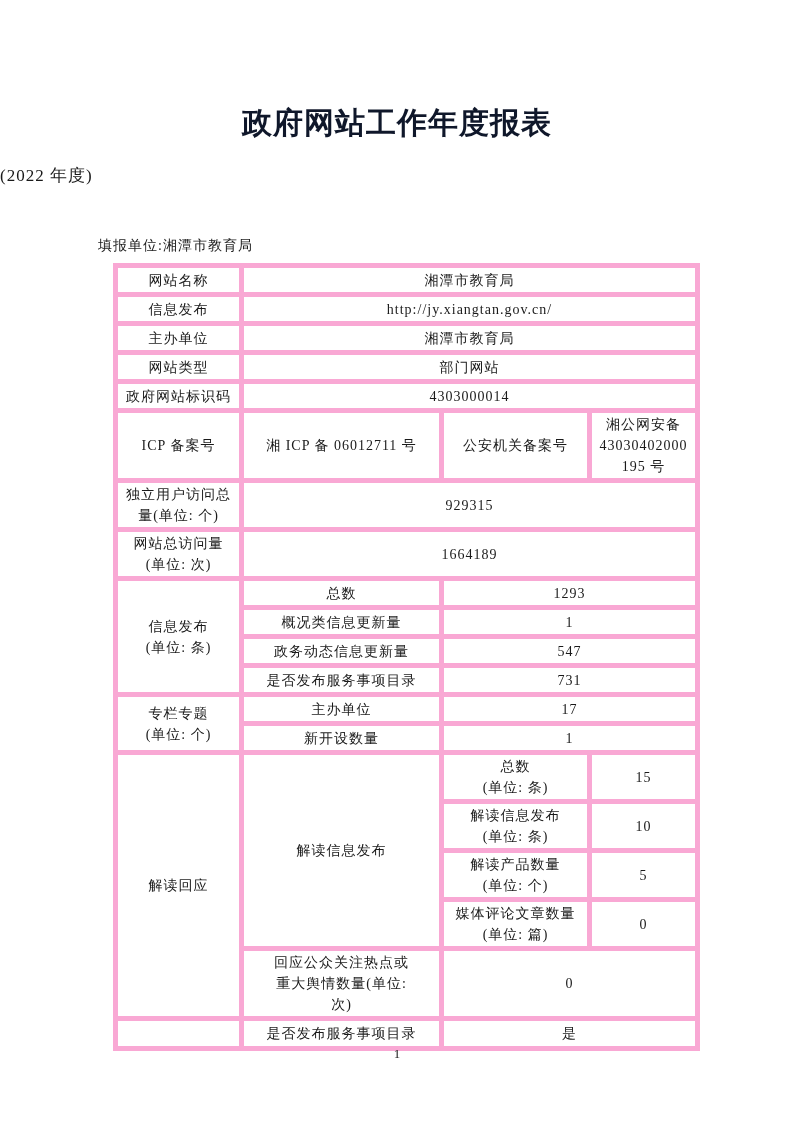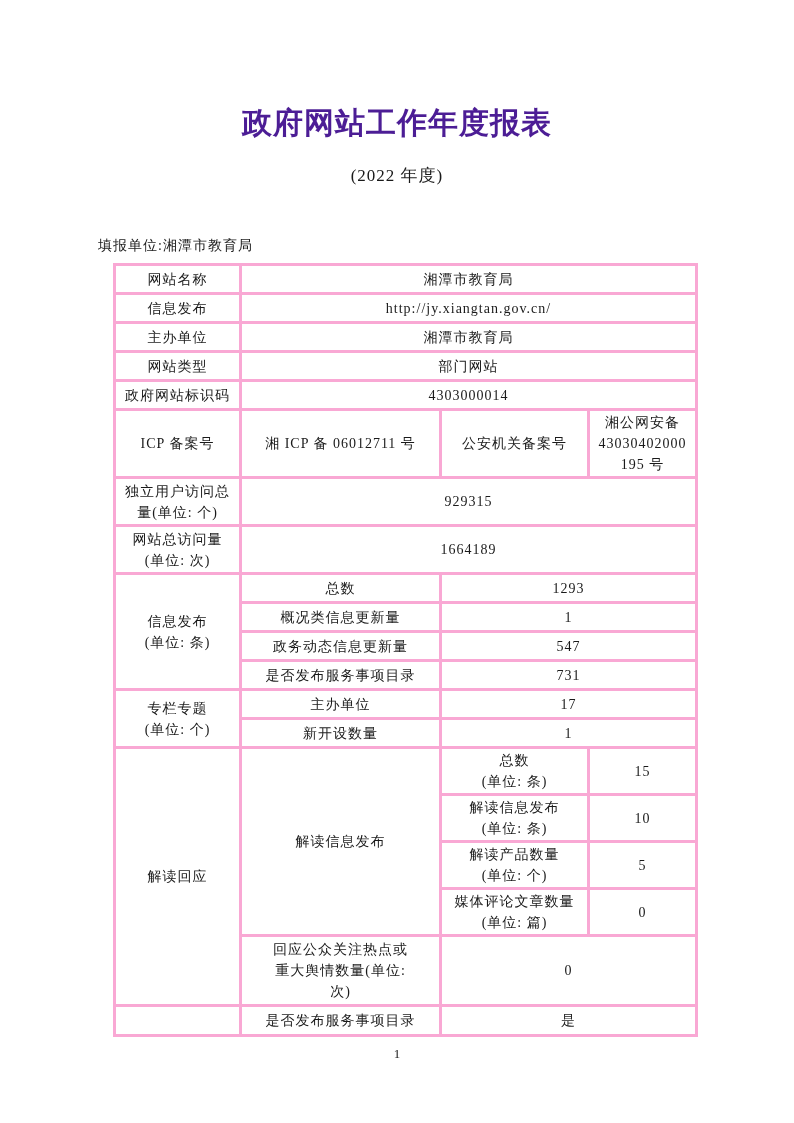--- a/index.html
+++ b/index.html
@@ -16,28 +16,28 @@
     position: absolute;
     top: 103px;
     left: 0;
     width: 100%;
     margin: 0;
     text-align: center;
     font-size: 30px;
     font-weight: bold;
     letter-spacing: 1px;
     font-family: "Liberation Sans", "DejaVu Sans", sans-serif;
-    color: #4c1d95;
+    color: #0f172a;
   }
   .subtitle {
     position: absolute;
     top: 164px;
     left: 0;
     width: 100%;
-    text-align: center;
+    text-align: left;
     font-size: 17px;
     letter-spacing: 1px;
   }
   .report-unit {
     position: absolute;
     top: 237px;
     left: 98px;
     font-size: 14px;
     letter-spacing: 1px;
   }
@@ -47,21 +47,21 @@
     left: 113px;
     width: 582px;
     border-collapse: collapse;
     table-layout: fixed;
   }
   col.c1 { width: 126px; }
   col.c2 { width: 200px; }
   col.c3 { width: 148px; }
   col.c4 { width: 108px; }
   td {
-    border: 3px solid #f9a8d4;
+    border: 5px solid #f9a8d4;
     text-align: center;
     vertical-align: middle;
     font-size: 14px;
     line-height: 1.5;
     letter-spacing: 1px;
     padding: 1px 2px;
     white-space: pre-line;
     overflow: hidden;
   }
   tr.h29 { height: 29px; }

